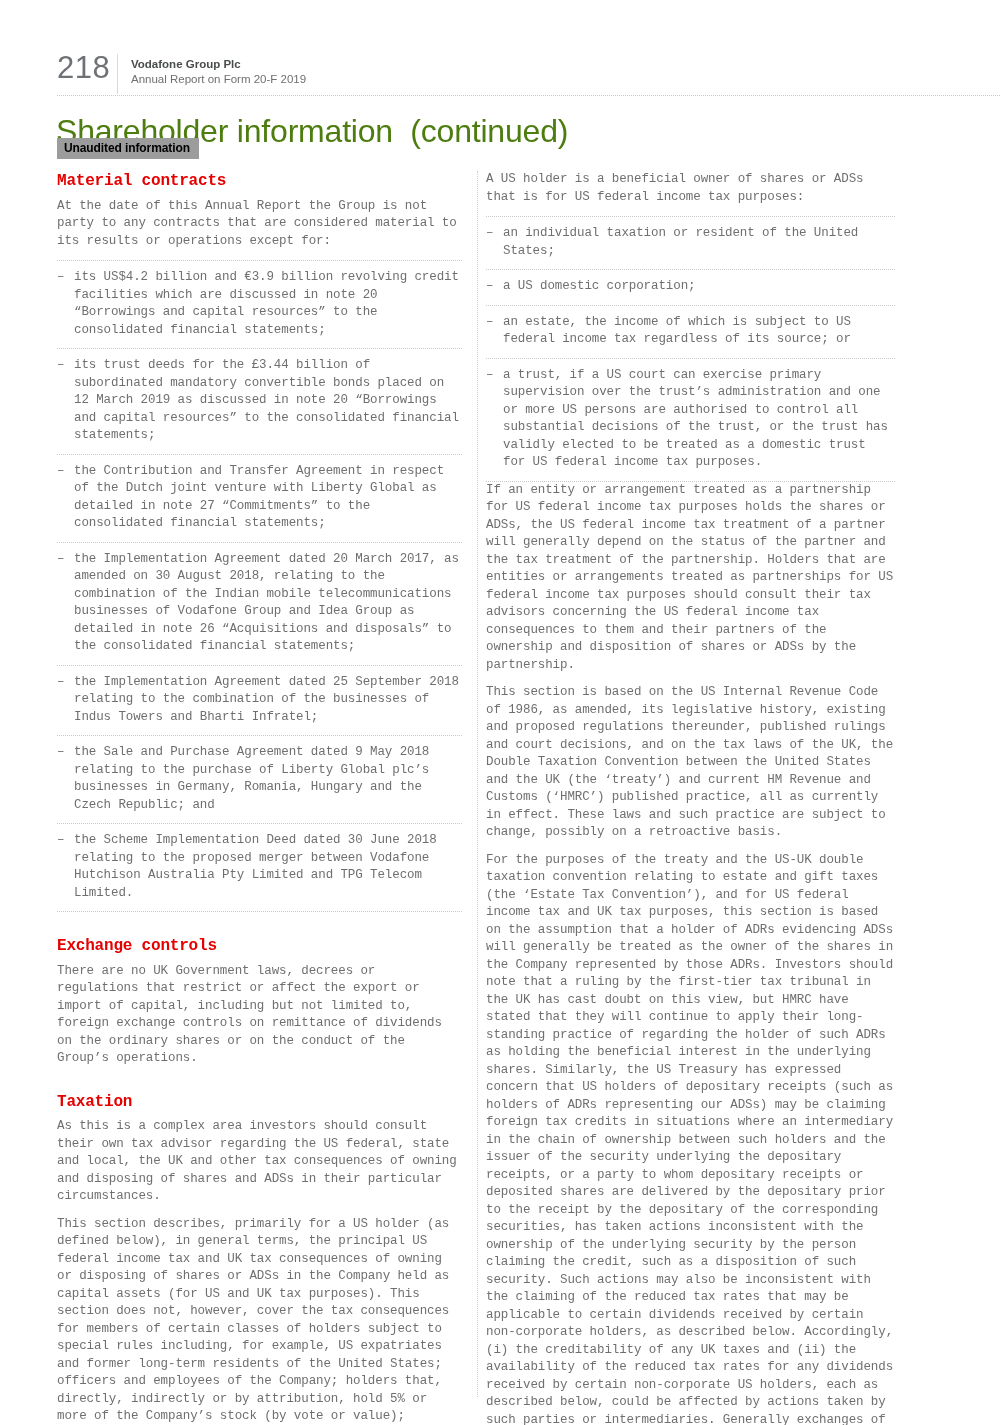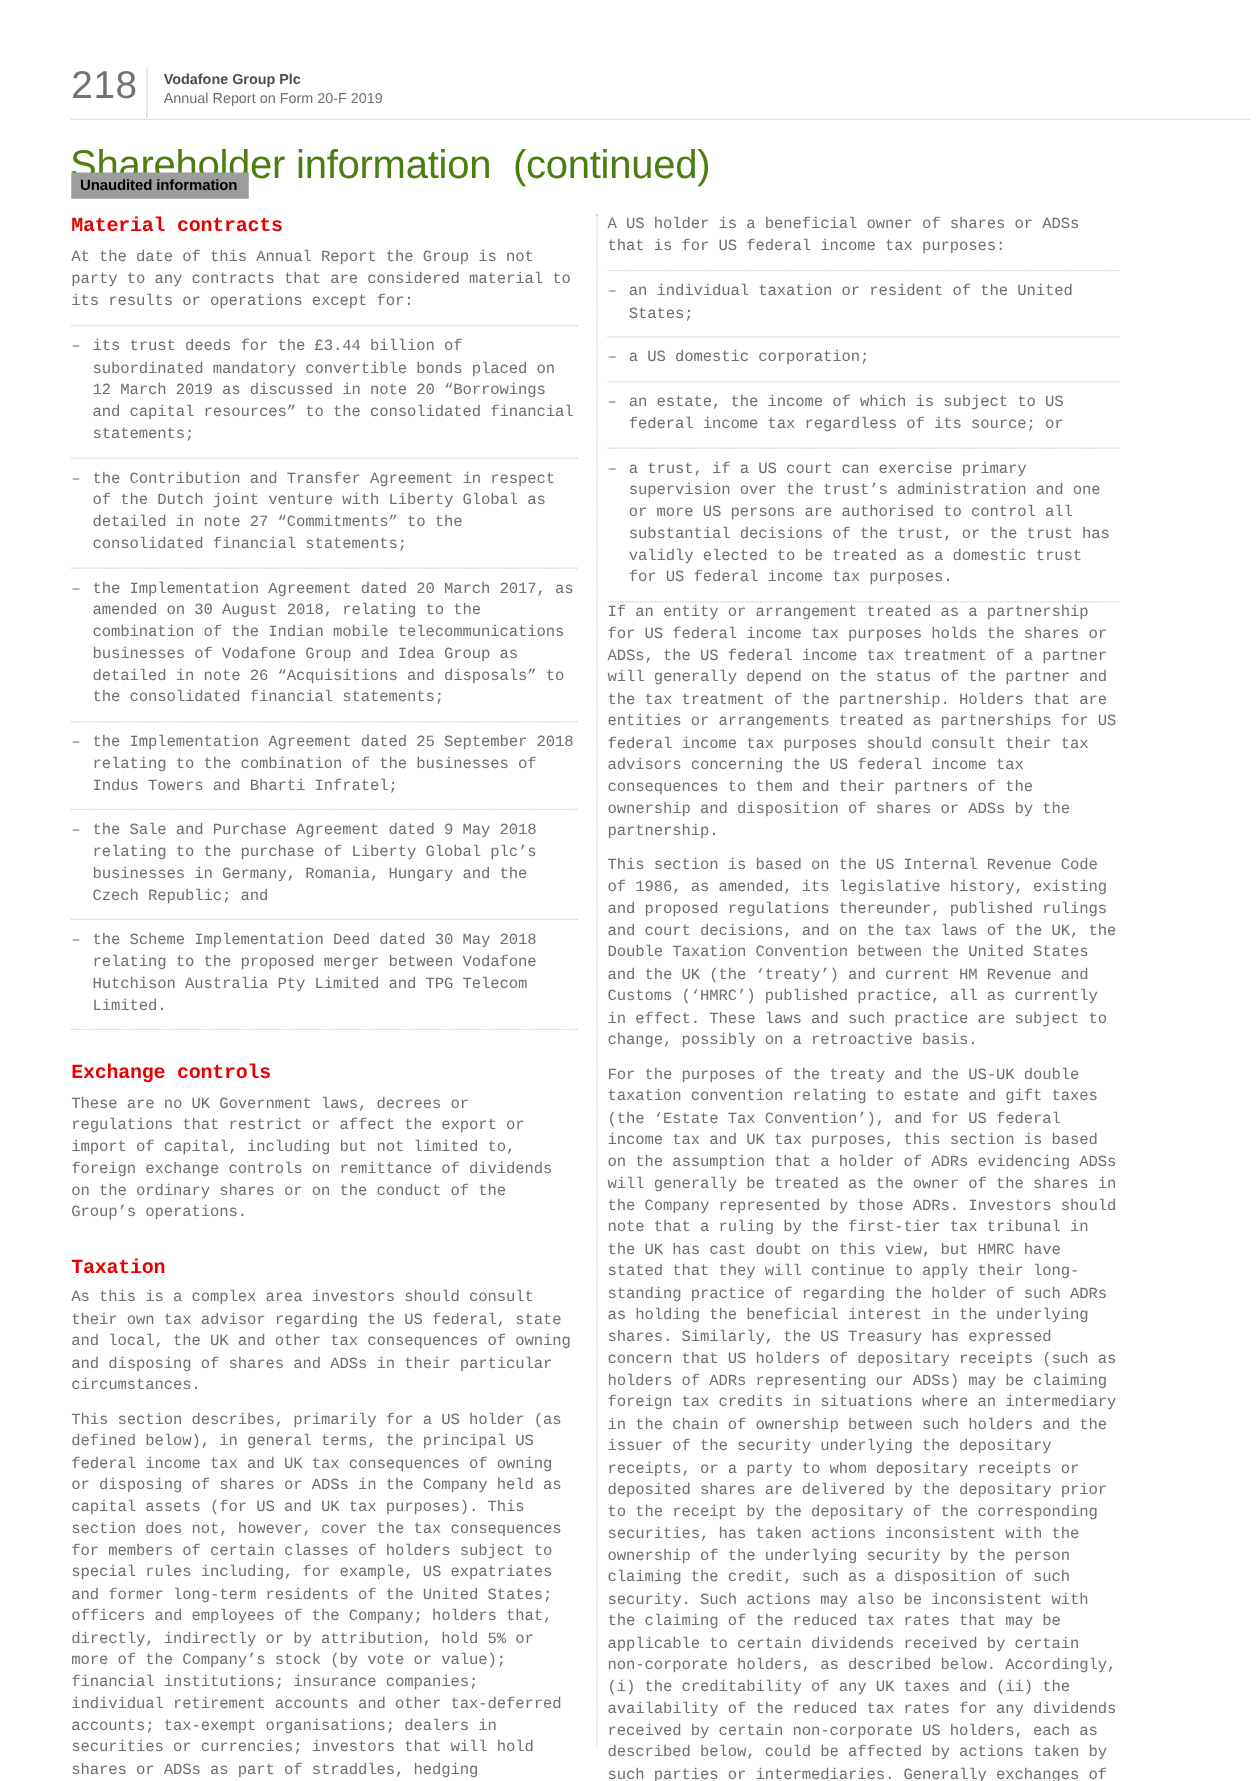--- a/index.html
+++ b/index.html
@@ -86,30 +86,31 @@
   <div class="header-rule"></div>
   <h1 class="page-title">Shareholder information  (continued)</h1>
   <div class="badge">Unaudited information</div>
 
   <div class="col-divider"></div>
 
   <div class="col col-left">
     <h2 class="section-heading first">Material contracts</h2>
     <p>At the date of this Annual Report the Group is not party to any contracts that are considered material to its results or operations except for:</p>
     <ul class="dash-list">
+      <li>its US$4.2 billion and €3.9 billion revolving credit facilities which are discussed in note 20 “Borrowings and capital resources” to the consolidated financial statements;</li>
       <li>its trust deeds for the £3.44 billion of subordinated mandatory convertible bonds placed on 12 March 2019 as discussed in note 20 “Borrowings and capital resources” to the consolidated financial statements;</li>
       <li>the Contribution and Transfer Agreement in respect of the Dutch joint venture with Liberty Global as detailed in note 27 “Commitments” to the consolidated financial statements;</li>
       <li>the Implementation Agreement dated 20 March 2017, as amended on 30 August 2018, relating to the combination of the Indian mobile telecommunications businesses of Vodafone Group and Idea Group as detailed in note 26 “Acquisitions and disposals” to the consolidated financial statements;</li>
       <li>the Implementation Agreement dated 25 September 2018 relating to the combination of the businesses of Indus Towers and Bharti Infratel;</li>
       <li>the Sale and Purchase Agreement dated 9 May 2018 relating to the purchase of Liberty Global plc’s businesses in Germany, Romania, Hungary and the Czech Republic; and</li>
-      <li>the Scheme Implementation Deed dated 30 May 2018 relating to the proposed merger between Vodafone Hutchison Australia Pty Limited and TPG Telecom Limited.</li>
+      <li>the Scheme Implementation Deed dated 30 June 2018 relating to the proposed merger between Vodafone Hutchison Australia Pty Limited and TPG Telecom Limited.</li>
     </ul>
 
     <h2 class="section-heading">Exchange controls</h2>
-    <p>These are no UK Government laws, decrees or regulations that restrict or affect the export or import of capital, including but not limited to, foreign exchange controls on remittance of dividends on the ordinary shares or on the conduct of the Group’s operations.</p>
+    <p>There are no UK Government laws, decrees or regulations that restrict or affect the export or import of capital, including but not limited to, foreign exchange controls on remittance of dividends on the ordinary shares or on the conduct of the Group’s operations.</p>
 
     <h2 class="section-heading">Taxation</h2>
     <p>As this is a complex area investors should consult their own tax advisor regarding the US federal, state and local, the UK and other tax consequences of owning and disposing of shares and ADSs in their particular circumstances.</p>
     <p>This section describes, primarily for a US holder (as defined below), in general terms, the principal US federal income tax and UK tax consequences of owning or disposing of shares or ADSs in the Company held as capital assets (for US and UK tax purposes). This section does not, however, cover the tax consequences for members of certain classes of holders subject to special rules including, for example, US expatriates and former long-term residents of the United States; officers and employees of the Company; holders that, directly, indirectly or by attribution, hold 5% or more of the Company’s stock (by vote or value); financial institutions; insurance companies; individual retirement accounts and other tax-deferred accounts; tax-exempt organisations; dealers in securities or currencies; investors that will hold shares or ADSs as part of straddles, hedging transactions or conversion transactions for US federal income tax purposes; investors holding shares or ADSs in connection with a trade or business conducted outside of the US; or investors whose functional currency is not the US dollar.</p>
   </div>
 
   <div class="col col-right">
     <p>A US holder is a beneficial owner of shares or ADSs that is for US federal income tax purposes:</p>
     <ul class="dash-list">
       <li>an individual taxation or resident of the United States;</li>

